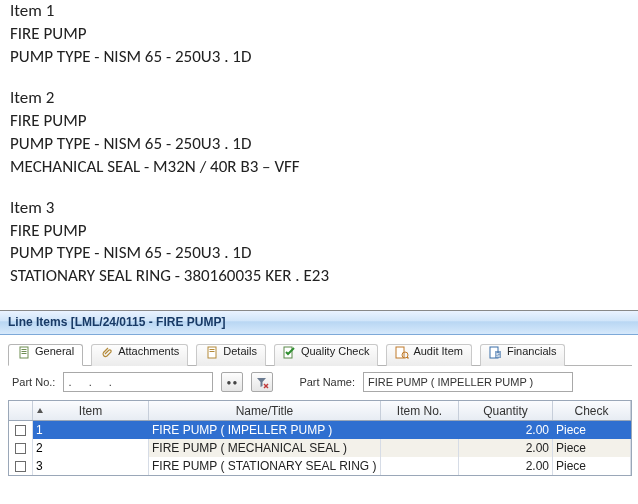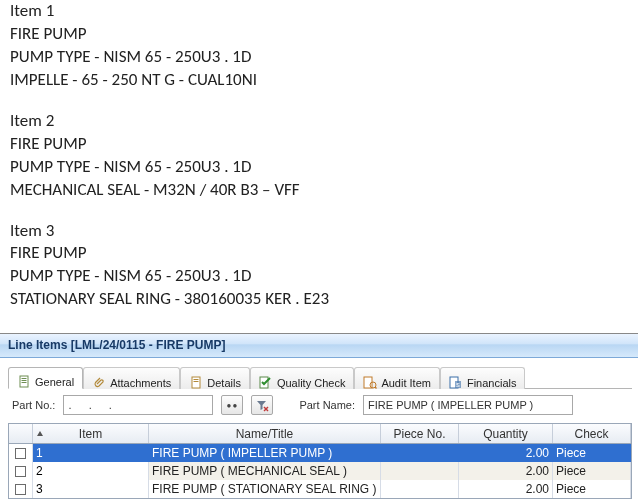--- a/index.html
+++ b/index.html
@@ -16,23 +16,23 @@
     font-size: 12px;
     font-weight: bold;
     color: #183a66;
   }
   .body-area { background: #fff; padding: 8px 8px 0 8px; display:flex; flex-direction:column; }
   .tabbar { display: flex; gap: 0; border-bottom: 1px solid #b5b5b5; font-family: Tahoma, sans-serif; font-size: 11px; }
   .tab {
     border: 1px solid #c9c9c9;
     border-bottom: none;
     background: linear-gradient(to bottom, #fdfdfd, #ececec);
-    height: 22px; display: flex; align-items: flex-end; gap: 4px;
+    height: 22px; display: flex; align-items: flex-start; gap: 4px;
     padding: 0 8px; border-radius: 3px 3px 0 0;
-    margin-right: 0px; position: relative; top: 1px; cursor: default;
+    margin-right: 8px; position: relative; top: 1px; cursor: default;
   }
   .tab.active { background: #fff; border-color: #b5b5b5; border-bottom: 1px solid #fff; }
   .ticon { width: 14px; height: 14px; display:inline-flex; align-items:center; justify-content:center; }
   .filterbar { display:flex; align-items:center; gap:8px; padding:6px 4px 8px 4px; font-family: Tahoma, sans-serif; font-size:11px; }
   .lbl { color:#333; }
   .inp { border:1px solid #a8a8a8; height:20px; padding:1px 4px; font-family: Tahoma, sans-serif; font-size:11px; color:#333; background:#fff; }
   .partno-input { width:150px; letter-spacing:2px; }
   .icon-btn { width:22px; height:20px; border:1px solid #a8a8a8; background:linear-gradient(to bottom,#fdfdfd,#e6e6e6); display:inline-flex; align-items:center; justify-content:center; padding:0; border-radius:2px; }
   .partname-input { width:210px; }
   
@@ -58,21 +58,20 @@
   .chk { width:11px; height:11px; border:1px solid #6b6b6b; background:#fff; display:inline-block; }
 </style>
 </head>
 <body>
 
 <div class="doc">
   <div class="blk">
     <div class="ln">Item 1</div>
     <div class="ln">FIRE PUMP</div>
     <div class="ln">PUMP TYPE - NISM 65 - 250U3 . 1D</div>
-    <div class="ln">IMPELLE - 65 - 250 NT G - CUAL10NI</div>
   </div>
   <div class="blk">
     <div class="ln">Item 2</div>
     <div class="ln">FIRE PUMP</div>
     <div class="ln">PUMP TYPE - NISM 65 - 250U3 . 1D</div>
     <div class="ln">MECHANICAL SEAL - M32N / 40R B3 – VFF</div>
   </div>
   <div class="blk" style="margin-bottom:4px;">
     <div class="ln">Item 3</div>
     <div class="ln">FIRE PUMP</div>
@@ -167,21 +166,21 @@
       <div class="ghead">
         <div class="gh col-chk"></div>
         <div class="gh col-item">
             <span class="sort"></span>
             <span>Item</span>
           </div>
         <div class="gh col-name">
             <span>Name/Title</span>
           </div>
         <div class="gh col-partno">
-            <span>Piece No.</span>
+            <span>Item No.</span>
           </div>
         <div class="gh col-qty">
             <span>Quantity</span>
           </div>
         <div class="gh col-unit">
             <span>Check</span>
           </div>
       </div>
 
       <div class="grow sel">

